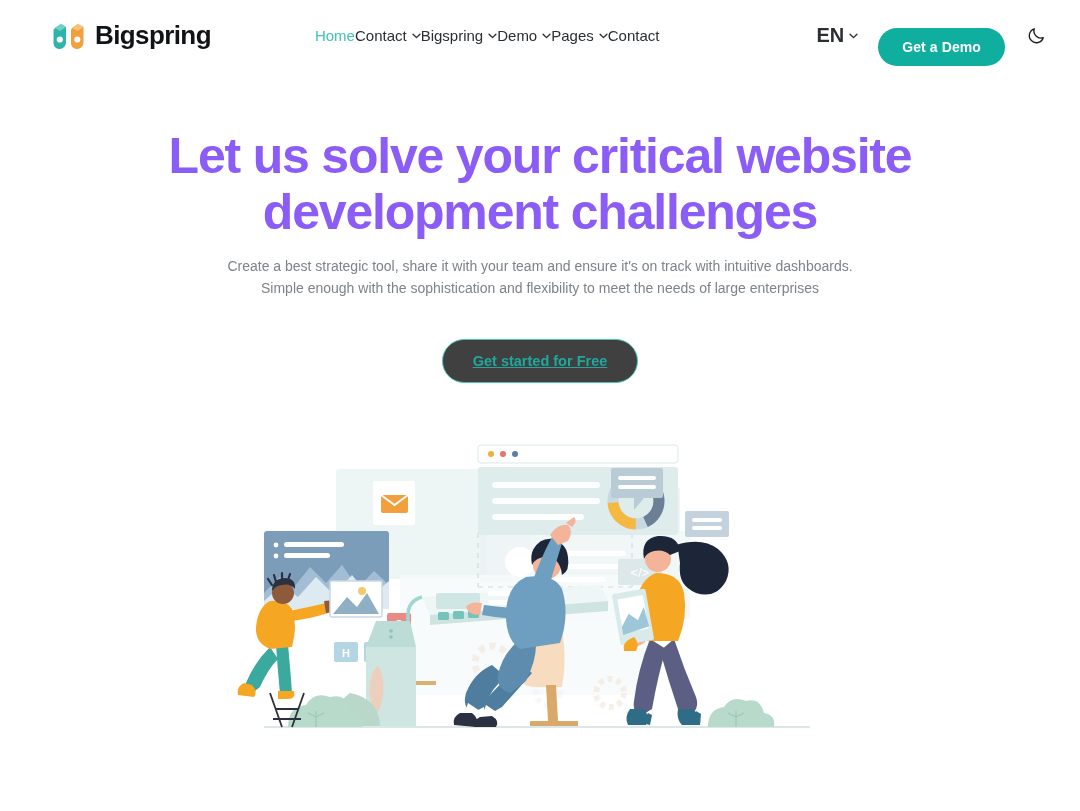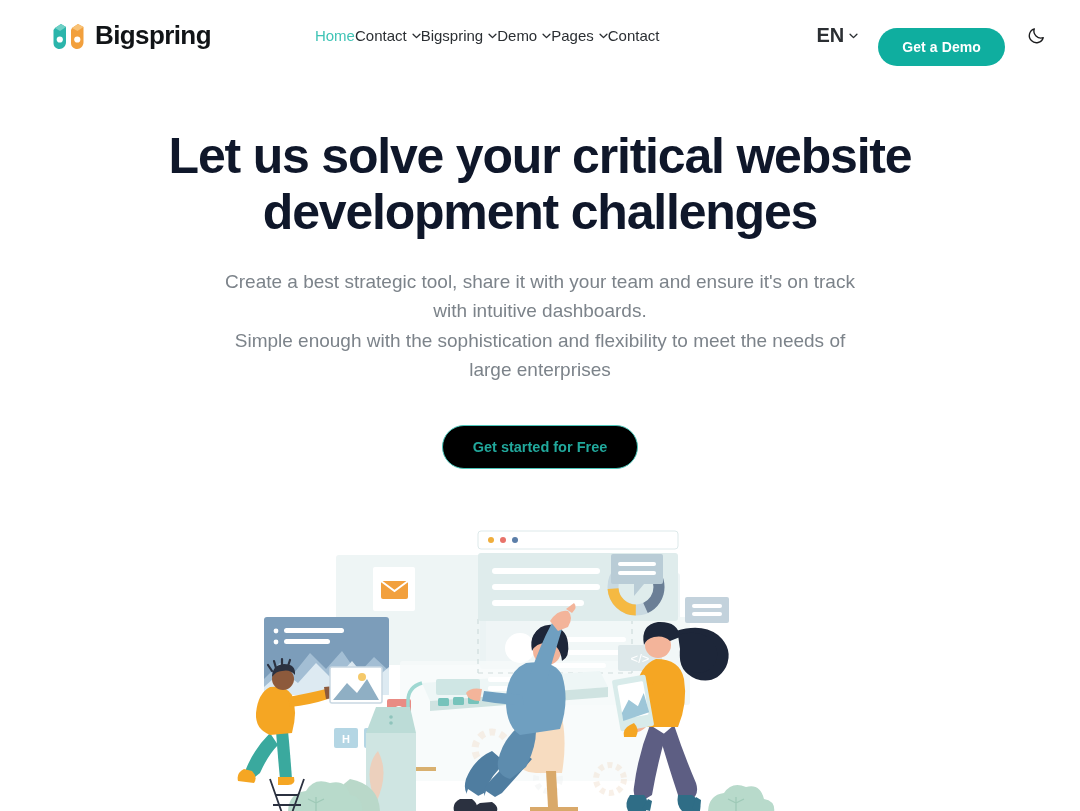--- a/index.html
+++ b/index.html
@@ -103,43 +103,44 @@
   
   .hero {
     text-align: center;
     padding-top: 58px;
   }
   .hero-title {
     font-size: 50px;
     line-height: 1.12;
     font-weight: 700;
     letter-spacing: -1.2px;
-    color: #0f172a;
+    color: #8b5cf6;
     max-width: 760px;
     margin: 0 auto;
   }
   .hero-sub {
-    margin: 27px auto 0;
+    margin: 16px auto 0;
     max-width: 640px;
-    font-size: 19px;
+    font-size: 14px;
     line-height: 1.55;
     color: #7c838a;
   }
   .hero-cta-wrap { margin-top: 40px; }
   .cta-btn {
     display: inline-block;
     border: 1.5px solid #4cc6ba;
     color: #21a89c;
-    background: #000000;
+    background: #404040;
     font-size: 14.5px;
     font-weight: 700;
     border-radius: 40px;
     padding: 13px 30px;
     cursor: pointer;
     font-family: inherit;
+    text-decoration: underline;
   }
 
   
   .illus-wrap {
     margin-top: 42px;
     display: flex;
     justify-content: center;
   }
   .illus { display: block; width: 620px; height: 330px; }
 </style>

